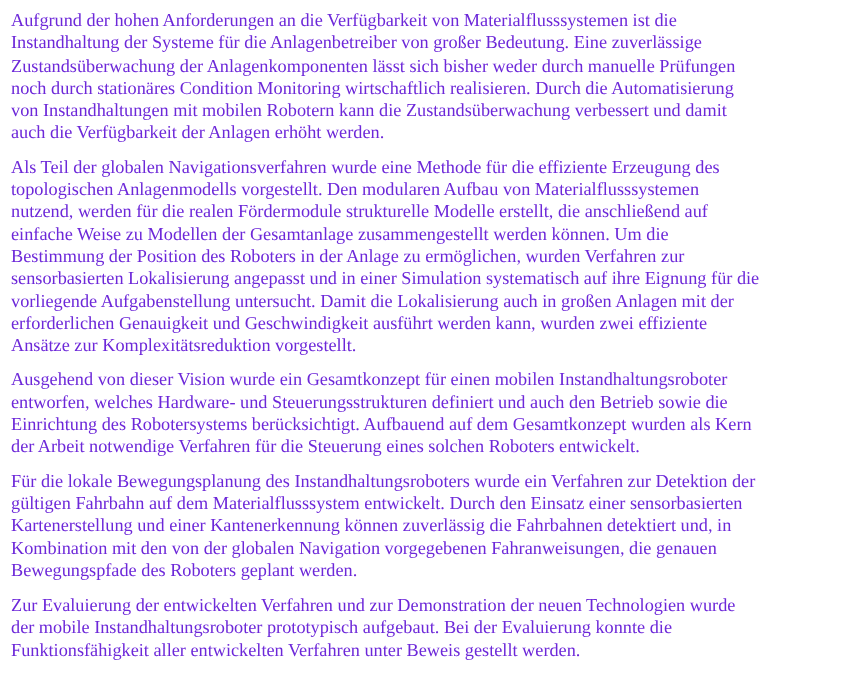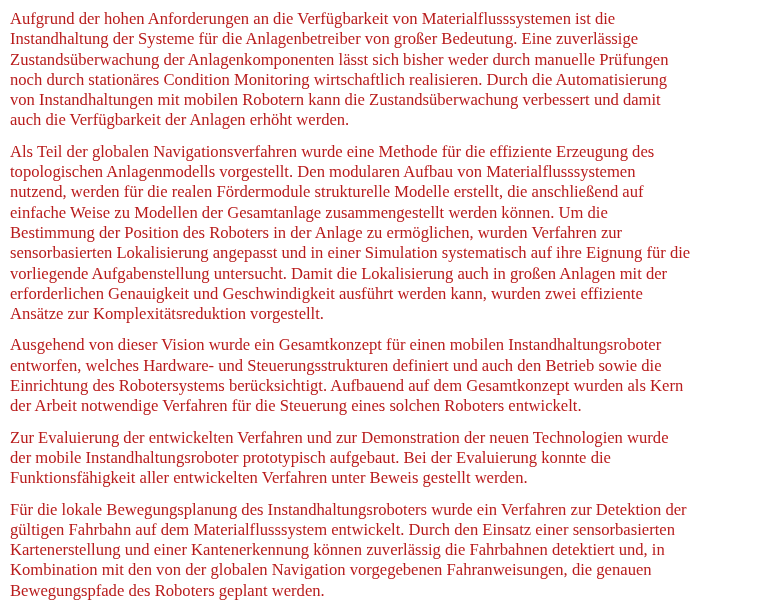--- a/index.html
+++ b/index.html
@@ -17,21 +17,21 @@
     box-sizing: border-box;
     width: 771px;
     height: 613px;
     padding: 9px 14px 0 10px;
     background: #ffffff;
   }
   .para {
     margin: 0 0 11px 0;
     font-size: 16.6px;
     line-height: 20.3px;
-    color: #b91c1c;
+    color: #6d28d9;
     text-align: left;
     white-space: pre-line; 
     letter-spacing: 0;
   }
 </style>
 </head>
 <body>
 
 <div class="page">
   <p class="para">Aufgrund der hohen Anforderungen an die Verfügbarkeit von Materialflusssystemen ist die
@@ -46,21 +46,21 @@
 einfache Weise zu Modellen der Gesamtanlage zusammengestellt werden können. Um die
 Bestimmung der Position des Roboters in der Anlage zu ermöglichen, wurden Verfahren zur
 sensorbasierten Lokalisierung angepasst und in einer Simulation systematisch auf ihre Eignung für die
 vorliegende Aufgabenstellung untersucht. Damit die Lokalisierung auch in großen Anlagen mit der
 erforderlichen Genauigkeit und Geschwindigkeit ausführt werden kann, wurden zwei effiziente
 Ansätze zur Komplexitätsreduktion vorgestellt.</p>
   <p class="para">Ausgehend von dieser Vision wurde ein Gesamtkonzept für einen mobilen Instandhaltungsroboter
 entworfen, welches Hardware- und Steuerungsstrukturen definiert und auch den Betrieb sowie die
 Einrichtung des Robotersystems berücksichtigt. Aufbauend auf dem Gesamtkonzept wurden als Kern
 der Arbeit notwendige Verfahren für die Steuerung eines solchen Roboters entwickelt.</p>
-  <p class="para">Zur Evaluierung der entwickelten Verfahren und zur Demonstration der neuen Technologien wurde
-der mobile Instandhaltungsroboter prototypisch aufgebaut. Bei der Evaluierung konnte die
-Funktionsfähigkeit aller entwickelten Verfahren unter Beweis gestellt werden.</p>
   <p class="para">Für die lokale Bewegungsplanung des Instandhaltungsroboters wurde ein Verfahren zur Detektion der
 gültigen Fahrbahn auf dem Materialflusssystem entwickelt. Durch den Einsatz einer sensorbasierten
 Kartenerstellung und einer Kantenerkennung können zuverlässig die Fahrbahnen detektiert und, in
 Kombination mit den von der globalen Navigation vorgegebenen Fahranweisungen, die genauen
 Bewegungspfade des Roboters geplant werden.</p>
+  <p class="para">Zur Evaluierung der entwickelten Verfahren und zur Demonstration der neuen Technologien wurde
+der mobile Instandhaltungsroboter prototypisch aufgebaut. Bei der Evaluierung konnte die
+Funktionsfähigkeit aller entwickelten Verfahren unter Beweis gestellt werden.</p>
 </div>
 
 </body></html>

